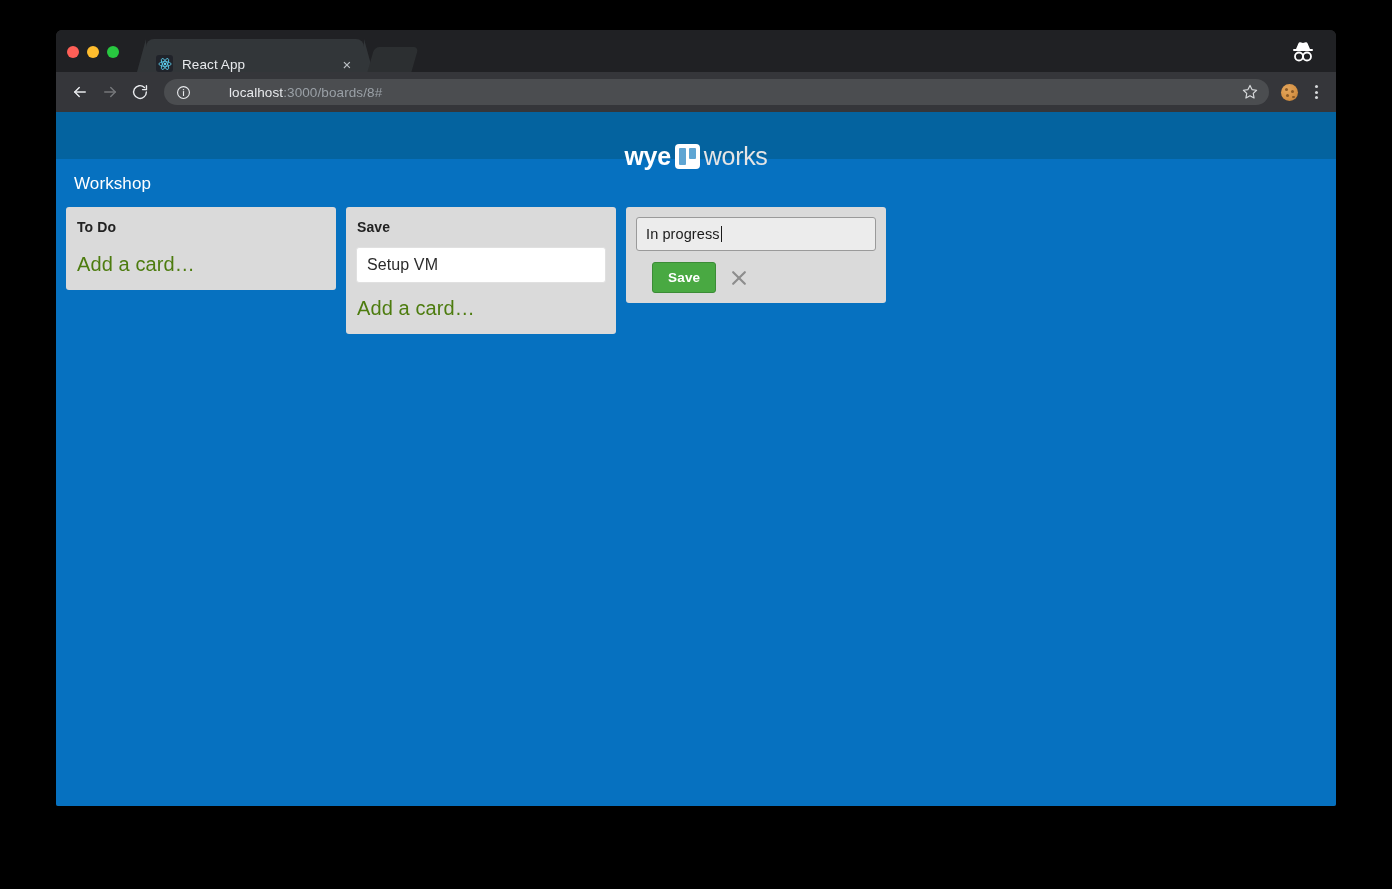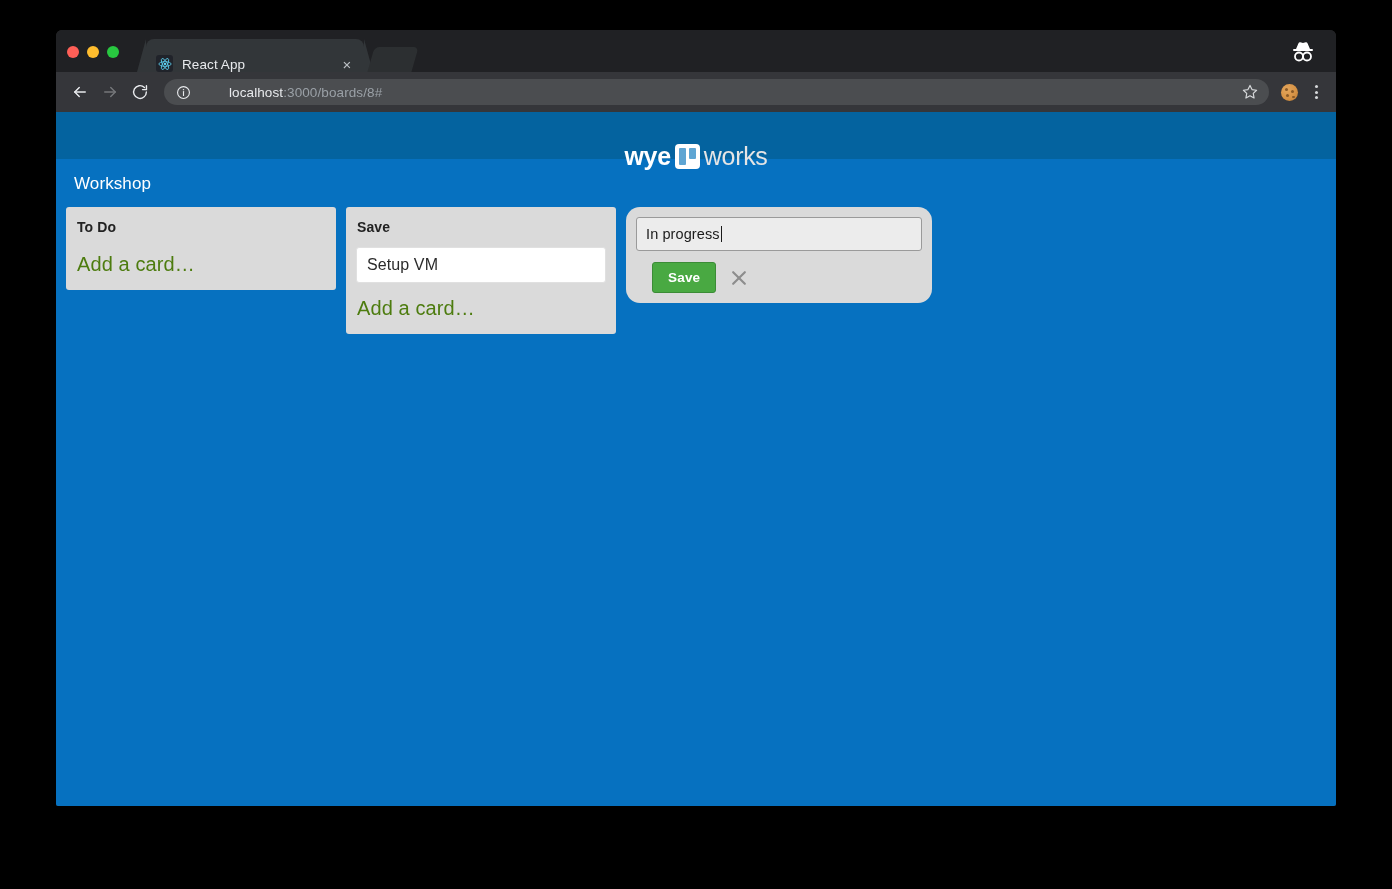--- a/index.html
+++ b/index.html
@@ -332,23 +332,23 @@
 
   .add-card {
     font-size: 20px;
     color: #4d7c0f;
     padding: 6px 1px 10px 1px;
     letter-spacing: .1px;
   }
 
   
   .list-form {
-    width: 306px;
+    width: 260px;
     background: #dadada;
-    border-radius: 14px;
+    border-radius: 3px;
     padding: 10px;
     box-sizing: border-box;
     flex: 0 0 auto;
   }
 
   .form-input {
     width: 100%;
     height: 34px;
     background: #ececec;
     border: 1px solid #9a9a9a;

